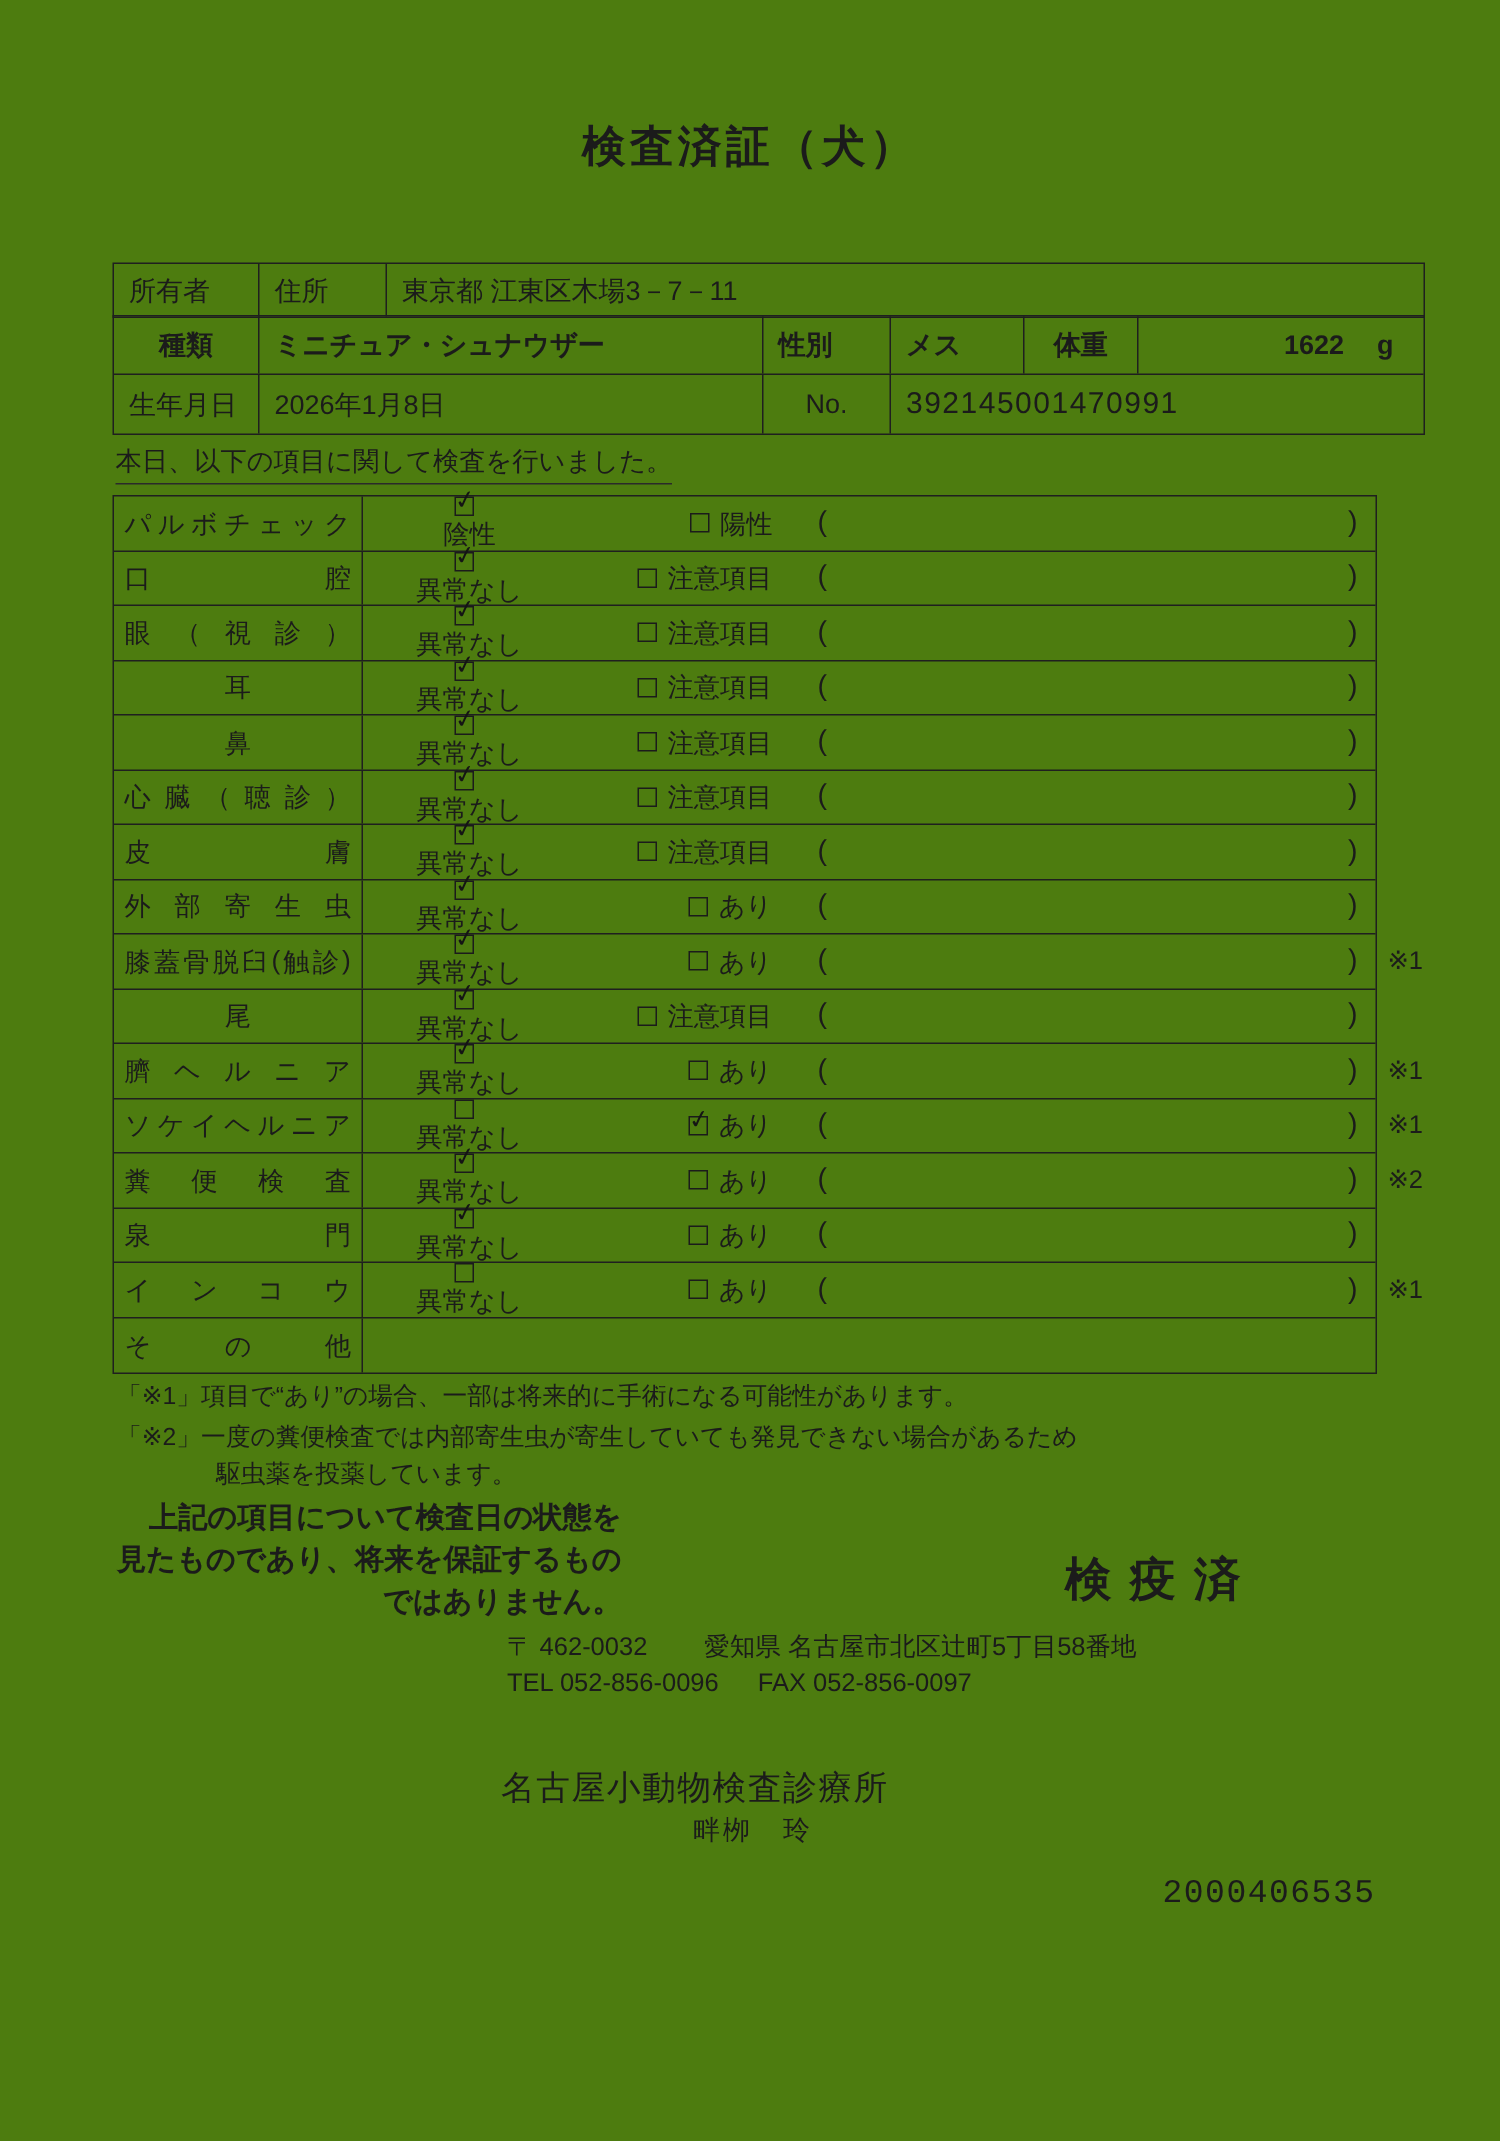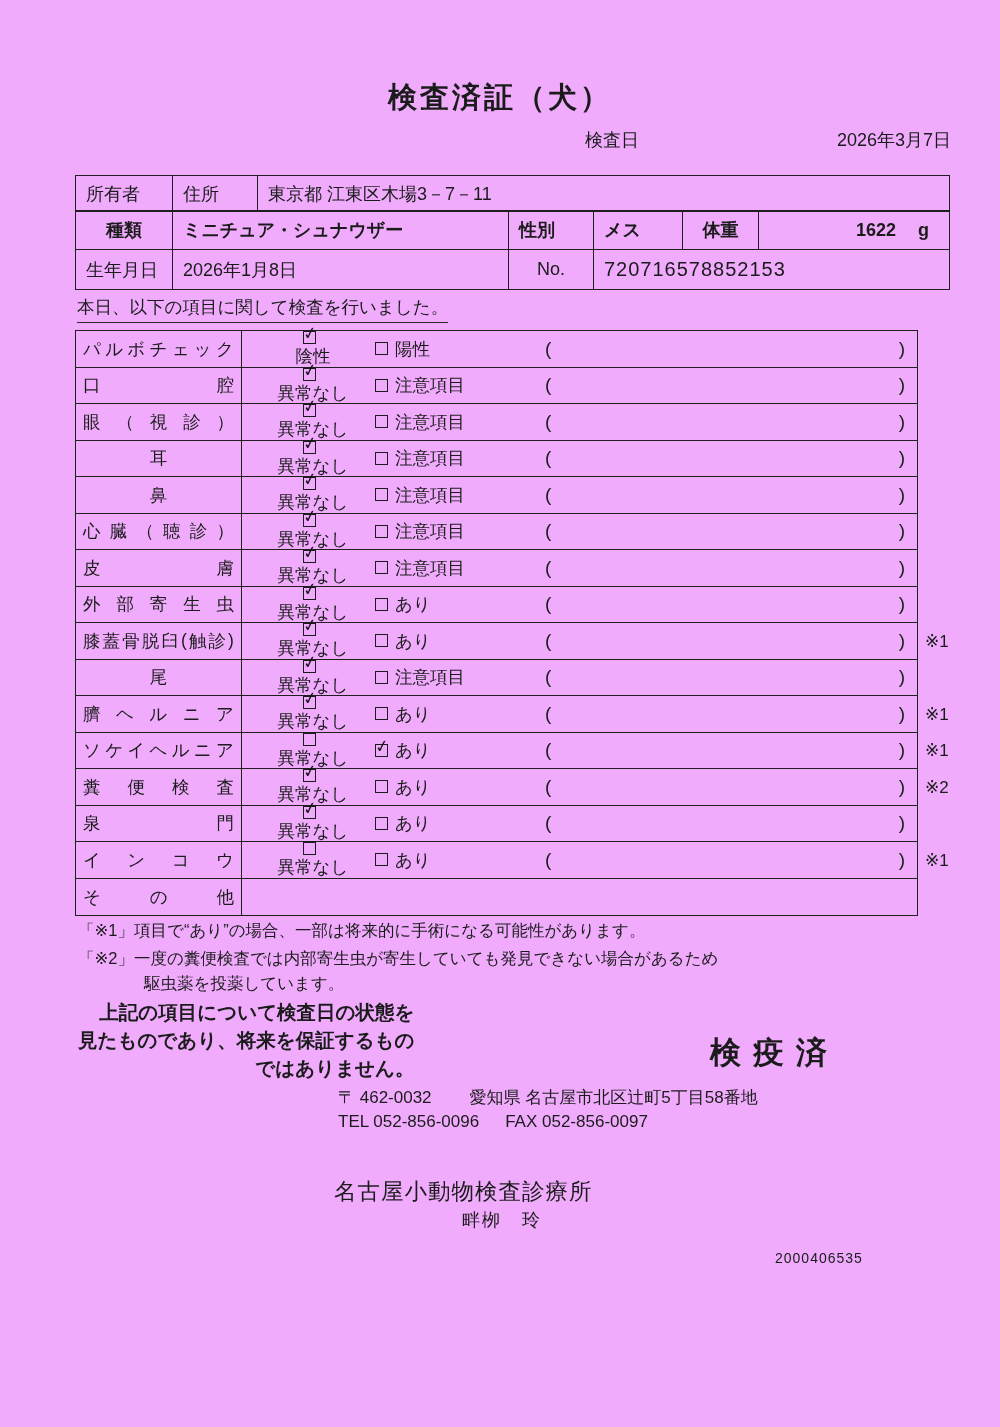--- a/index.html
+++ b/index.html
@@ -1,18 +1,18 @@
 <!DOCTYPE html>
 <html><head>
 <meta charset="utf-8">
 <style>
   * { box-sizing: border-box; margin: 0; padding: 0; }
   html,body { background:#ffffff; }
   body { font-family: "Liberation Sans", "DejaVu Sans", sans-serif; color:#1b1b1b; }
-  .page { position:relative; width:1000px; height:1427px; background:#f0abfc; overflow:hidden; }
+  .page { position:relative; width:1000px; height:1427px; background:#4d7c0f; overflow:hidden; }
 
   .doc-title { position:absolute; top:78px; left:0; width:100%; text-align:center;
                font-size:29px; font-weight:bold; letter-spacing:3px; }
 
   .date-line { position:absolute; top:128px; left:585px; width:366px;
                display:flex; justify-content:space-between; font-size:18px; }
 
   .tbl { position:absolute; left:75px; width:875px; border:1.6px solid #1f1f1f; display:flex; }
   .tbl-owner { top:175px; height:37px; }
   .tbl2 { position:absolute; left:75px; top:210px; width:875px; border:1.6px solid #1f1f1f; }
@@ -36,21 +36,21 @@
 
   .insp-table { position:absolute; top:330px; left:75px; width:843px; border:1.6px solid #1f1f1f; }
   .insp-row { position:relative; display:flex; align-items:center; height:36.5px;
               border-bottom:1.4px solid #1f1f1f; font-size:17.5px; }
   .insp-row:last-child { border-bottom:none; }
   .cell-item { width:166px; height:100%; border-right:1.4px solid #1f1f1f;
                display:flex; justify-content:space-between; align-items:center; padding:0 7px; }
   .cell-item.single { justify-content:center; }
   .cell-check { display:flex; align-items:center; height:100%; }
   .cell-check.c1 { width:133px; padding-left:9px;flex-direction:column; }
-  .cell-check.c2 { width:140px; }
+  .cell-check.c2 { width:140px;justify-content:flex-end; }
   .checkbox { display:inline-block; width:13px; height:13px; border:1.6px solid #1b1b1b;
               position:relative; margin-right:7px; flex:0 0 auto; }
   .checkbox.checked::after { content:"\2713"; position:absolute; left:-1px; top:-7px;
               font-size:17px; line-height:1; transform:rotate(-10deg); color:#141414; }
   .cell-paren { flex:1; display:flex; justify-content:space-between; align-items:center;
                 height:100%; padding:0 12px 0 30px; font-size:19px; }
   .row-note { position:absolute; left:100%; margin-left:8px; top:50%; transform:translateY(-50%);
               font-size:17px; white-space:nowrap; }
 
   .footnote1 { position:absolute; top:920px; left:78px; font-size:16.5px; }
@@ -58,33 +58,29 @@
                line-height:25px; white-space:pre-line; }
   .disclaimer { position:absolute; top:998px; left:78px; font-size:19.5px; font-weight:bold;
                 line-height:28px; white-space:pre-line;text-align:right; }
 
   .stamp { position:absolute; top:1032px; left:710px; font-size:31px; font-weight:bold;
            letter-spacing:12px; white-space:nowrap; }
   .addr-line { position:absolute; top:1086px; left:338px; display:flex; gap:38px; font-size:17px; }
   .tel-line  { position:absolute; top:1112px; left:338px; display:flex; gap:26px; font-size:17px; }
   .clinic-name { position:absolute; top:1176px; left:334px; font-size:22.5px; letter-spacing:1px; }
   .vet-name { position:absolute; top:1208px; left:462px; font-size:18px; letter-spacing:2px; }
-  .serial { position:absolute; top:1250px; left:775px; font-size:14px; letter-spacing:1px; }
+  .serial { position:absolute; top:1250px; left:775px; font-size:22px; letter-spacing:1px;font-family:Liberation Mono, monospace; }
 </style>
 </head>
 <body>
 
 <div class="page">
 
   <h1 class="doc-title">検査済証（犬）</h1>
 
-  <div class="date-line">
-    <span>検査日</span>
-    <span>2026年3月7日</span>
-  </div>
 
   <div class="tbl tbl-owner">
     <div class="cell w-label">所有者</div>
     <div class="cell w-label2">住所</div>
     <div class="cell w-flex last">東京都 江東区木場3－7－11</div>
   </div>
 
   <div class="tbl2">
     <div class="row2 top">
       <div class="cell w-label center">種類</div>
@@ -94,21 +90,21 @@
       <div class="cell w-wlabel center">体重</div>
       <div class="cell cell-weight last">
         <span>1622</span>
         <span>g</span>
       </div>
     </div>
     <div class="row2">
       <div class="cell w-label">生年月日</div>
       <div class="cell w-value">2026年1月8日</div>
       <div class="cell w-label2 center">No.</div>
-      <div class="cell cell-no-value last">720716578852153</div>
+      <div class="cell cell-no-value last">392145001470991</div>
     </div>
   </div>
 
   <div class="intro">本日、以下の項目に関して検査を行いました。</div>
 
   <div class="insp-table">
       <div class="insp-row">
       <div class="cell-item">
           <span>パ</span>
           <span>ル</span>

